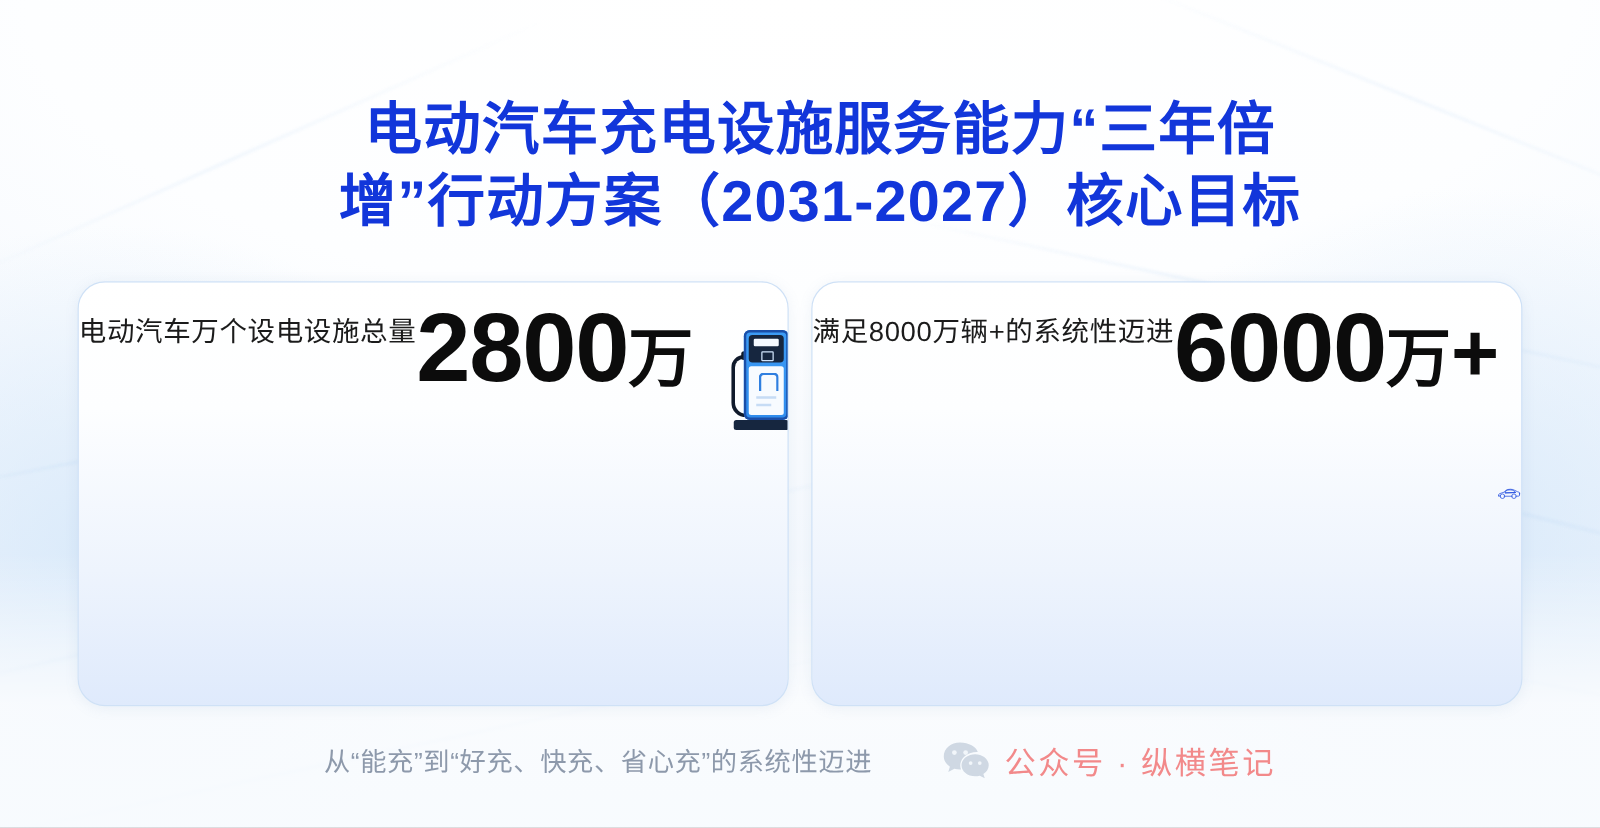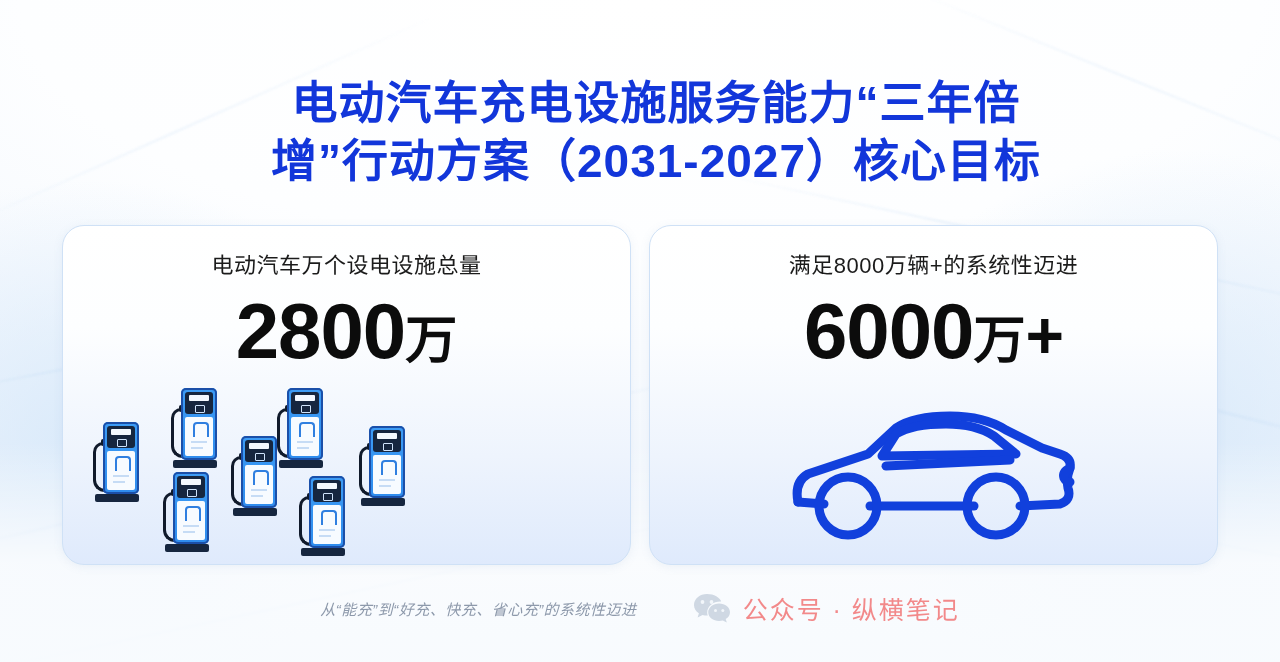--- a/index.html
+++ b/index.html
@@ -92,22 +92,21 @@
   }
   .card {
     position: relative;
     flex: 1 1 0;
     border-radius: 22px;
     border: 1px solid #cfe1f6;
     background: linear-gradient(180deg, #ffffff 0%, #fdfeff 30%, #eef4fd 68%, #dfeafc 100%);
     box-shadow: 0 2px 10px rgba(120,150,190,.10);
     overflow: hidden;
     display: flex;
-    flex-direction: column;
-    align-items: center;
+    flex-direction: row;
   }
   .card-sub {
     margin-top: 27px;
     font-size: 22px;
     line-height: 26px;
     font-weight: 500;
     color: #1b1b1b;
     letter-spacing: .5px;
     white-space: nowrap;
   }
@@ -242,25 +241,24 @@
   .footer {
     position: absolute;
     left: 0; bottom: 36px;
     width: 100%;
     display: flex;
     align-items: center;
     justify-content: center;
     gap: 56px;
   }
   .footer-note {
-    font-size: 15px;
+    font-size: 21px;
     color: #8d99ab;
     letter-spacing: .5px;
     white-space: nowrap;
-    font-style: italic;
   }
   .wechat-badge {
     display: flex;
     align-items: center;
     gap: 12px;
     opacity: .62;
   }
   .wechat-badge .wm-text {
     font-size: 25px;
     color: #ef4444;

